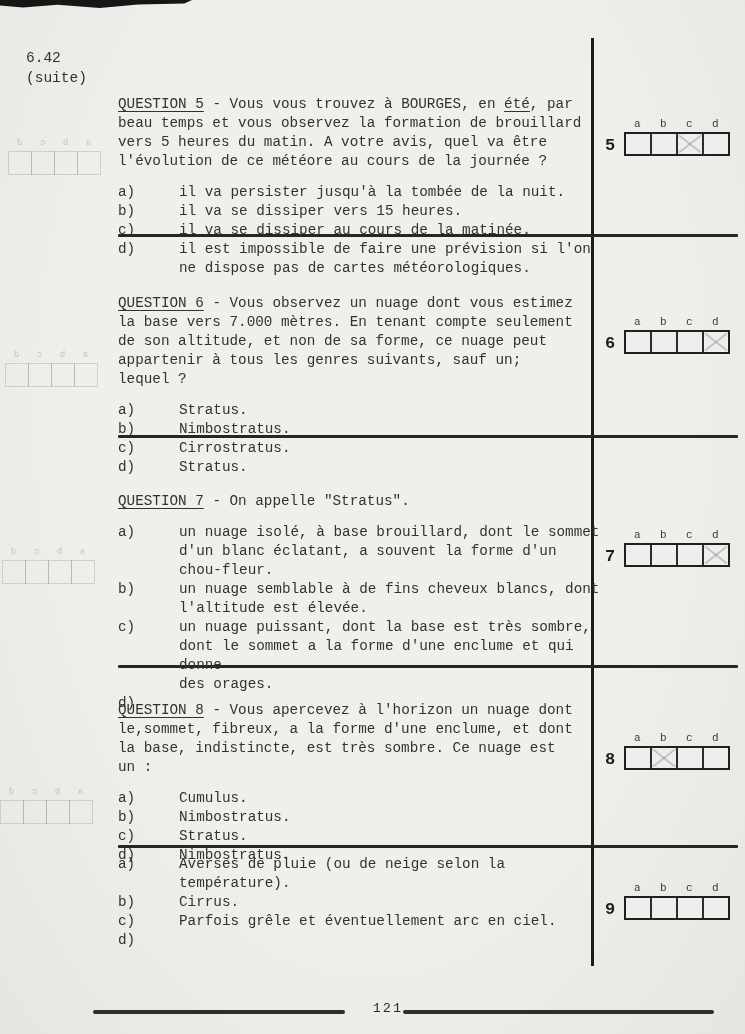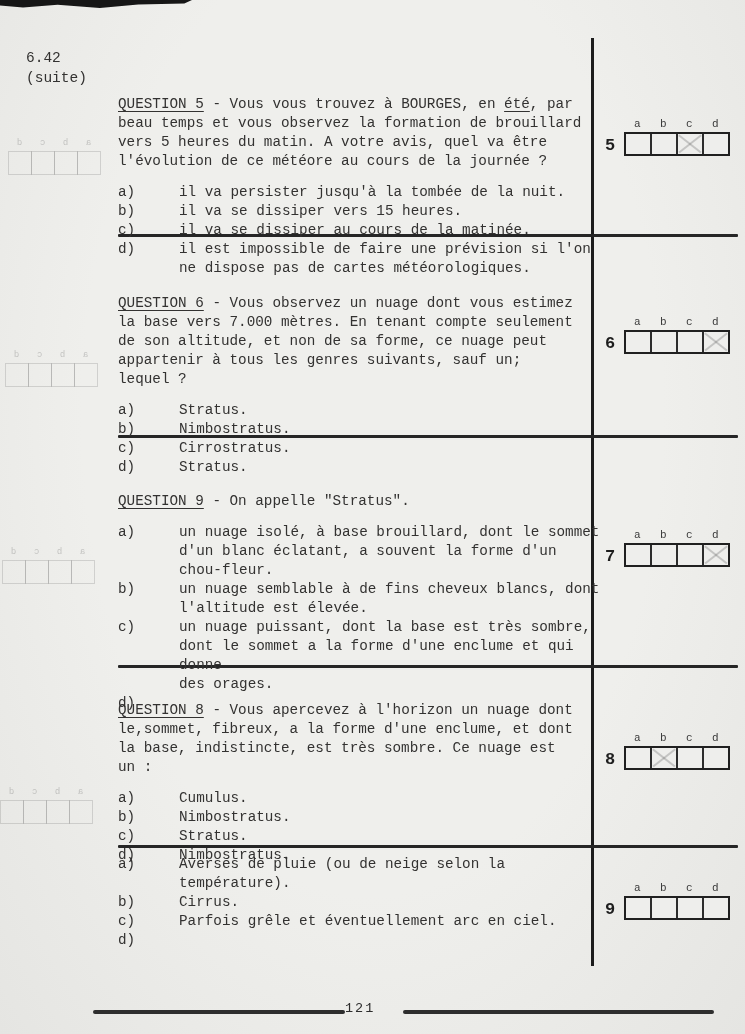--- a/index.html
+++ b/index.html
@@ -51,21 +51,21 @@
   .ghost-headers i{width:23px;text-align:center;font-style:normal;font-size:9px;
     color:rgba(95,95,95,0.30);transform:scaleX(-1);display:block;}
   .ghost-cells{display:flex;}
   .ghost-cells b{width:22px;height:22px;border:1px solid rgba(100,100,100,0.22);
     margin-right:-1px;font-weight:normal;}
   .gg1{left:8px;top:138px}.gg2{left:5px;top:350px}.gg3{left:2px;top:547px}.gg4{left:0px;top:787px}
   
   .foot-line{position:absolute;top:1010px;height:3.5px;background:#2e2e2e;border-radius:2px;}
   .fl-left{left:93px;width:252px;}
   .fl-right{left:403px;width:311px;}
-  .page-num{position:absolute;left:345px;top:1001px;width:58px;text-align:left;
+  .page-num{position:absolute;left:345px;top:1001px;width:58px;text-align:right;
     font-size:13.5px;letter-spacing:2px;color:#2c2c2c;}
 </style>
 </head>
 <body>
 
 <div class="smudge"></div>
 
 <div class="section-head">
   <div>6.42</div>
   <div>(suite)</div>
@@ -123,21 +123,21 @@
         <span class="opt-text">Cirrostratus.</span>
       </div>
     <div class="option">
         <span class="opt-key">d)</span>
         <span class="opt-text">Stratus.</span>
       </div>
   </div>
 </section>
 
 <section class="question q7">
-  <div class="q-head"><span class="q-label">QUESTION 9</span><span> - On appelle "Stratus".</span><span class="u"></span><span></span></div>
+  <div class="q-head"><span class="q-label">QUESTION 7</span><span> - On appelle "Stratus".</span><span class="u"></span><span></span></div>
   <div class="options">
     <div class="option">
         <span class="opt-key">a)</span>
         <span class="opt-text">un nuage isolé, à base brouillard, dont le sommet
 d'un blanc éclatant, a souvent la forme d'un
 chou-fleur.</span>
       </div>
     <div class="option">
         <span class="opt-key">b)</span>
         <span class="opt-text">un nuage semblable à de fins cheveux blancs, dont

